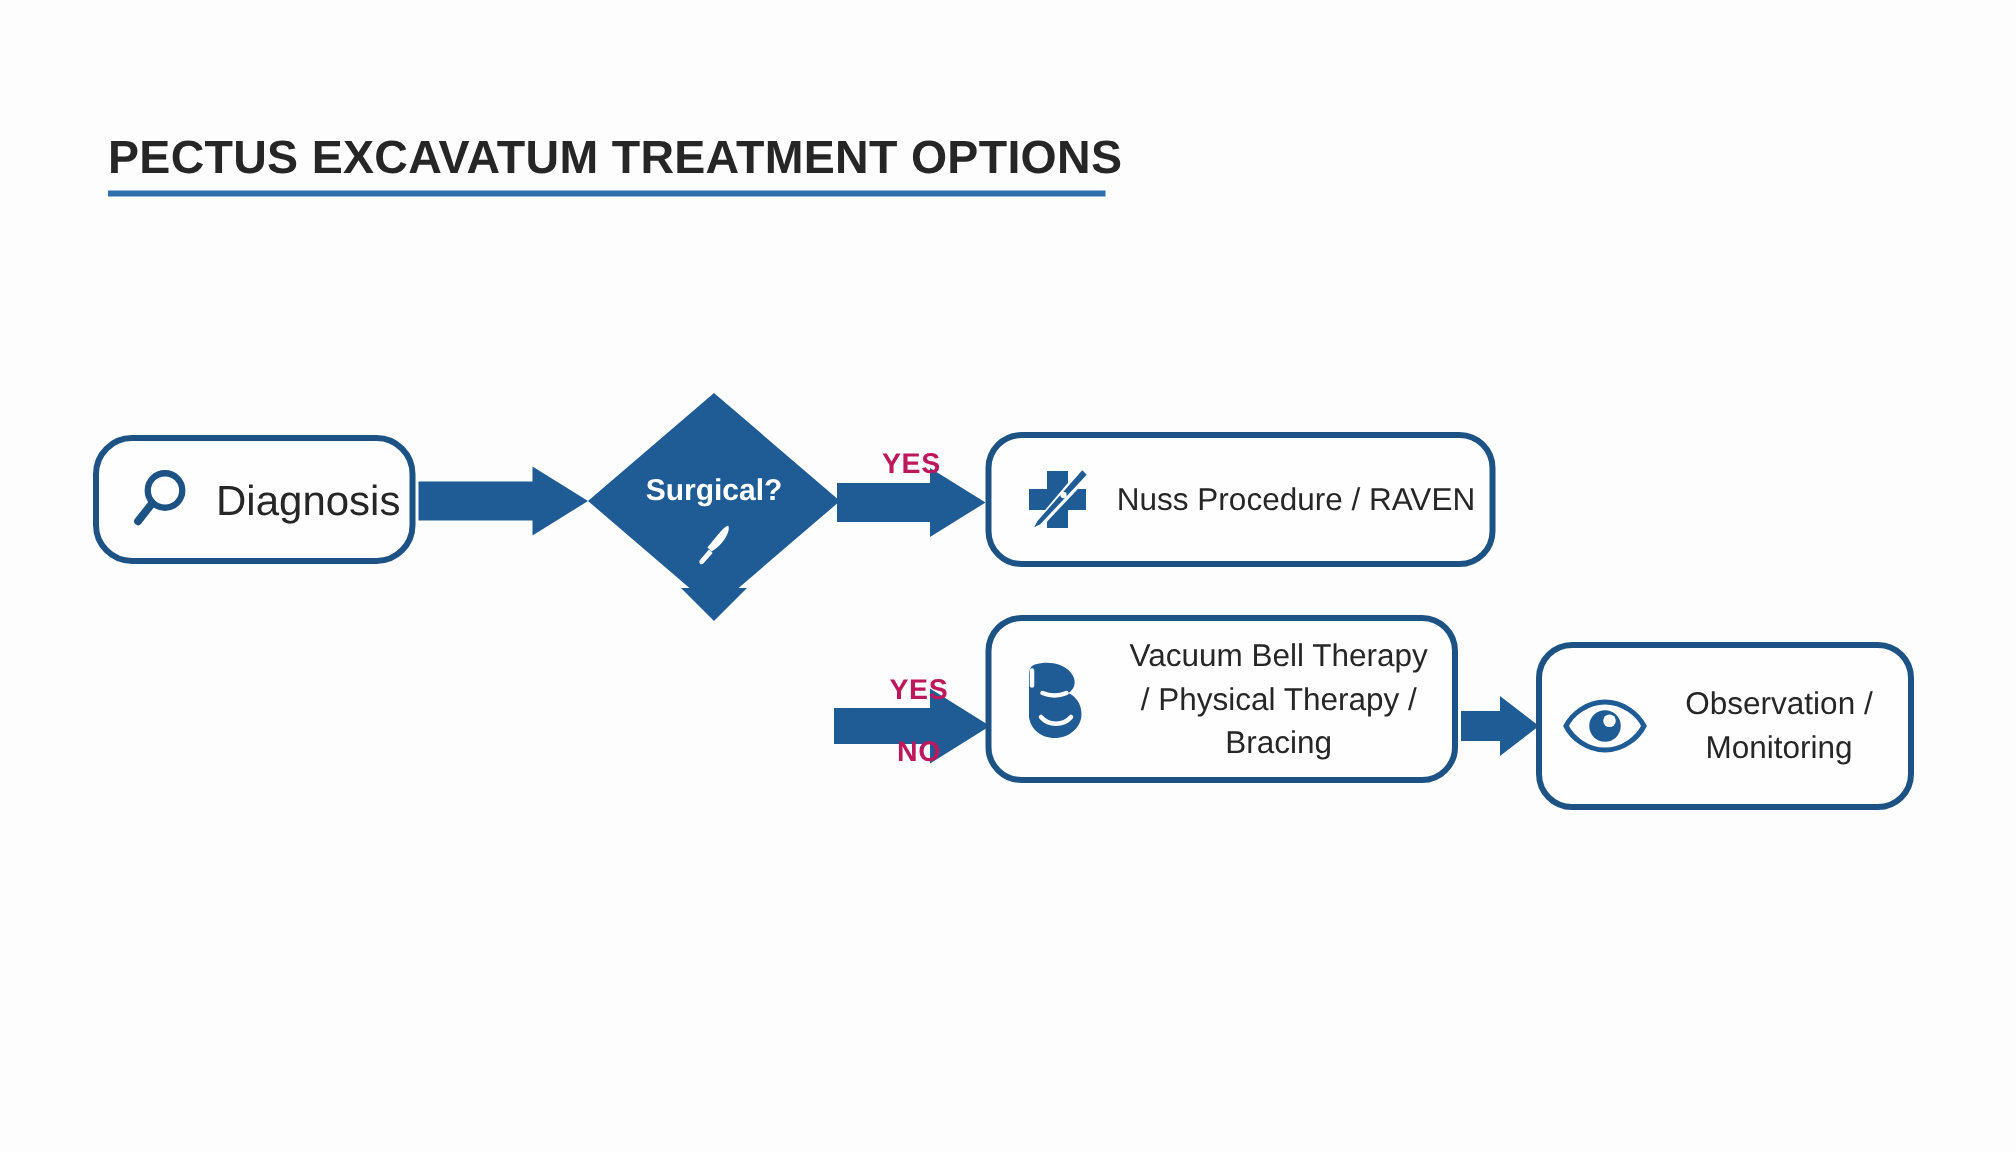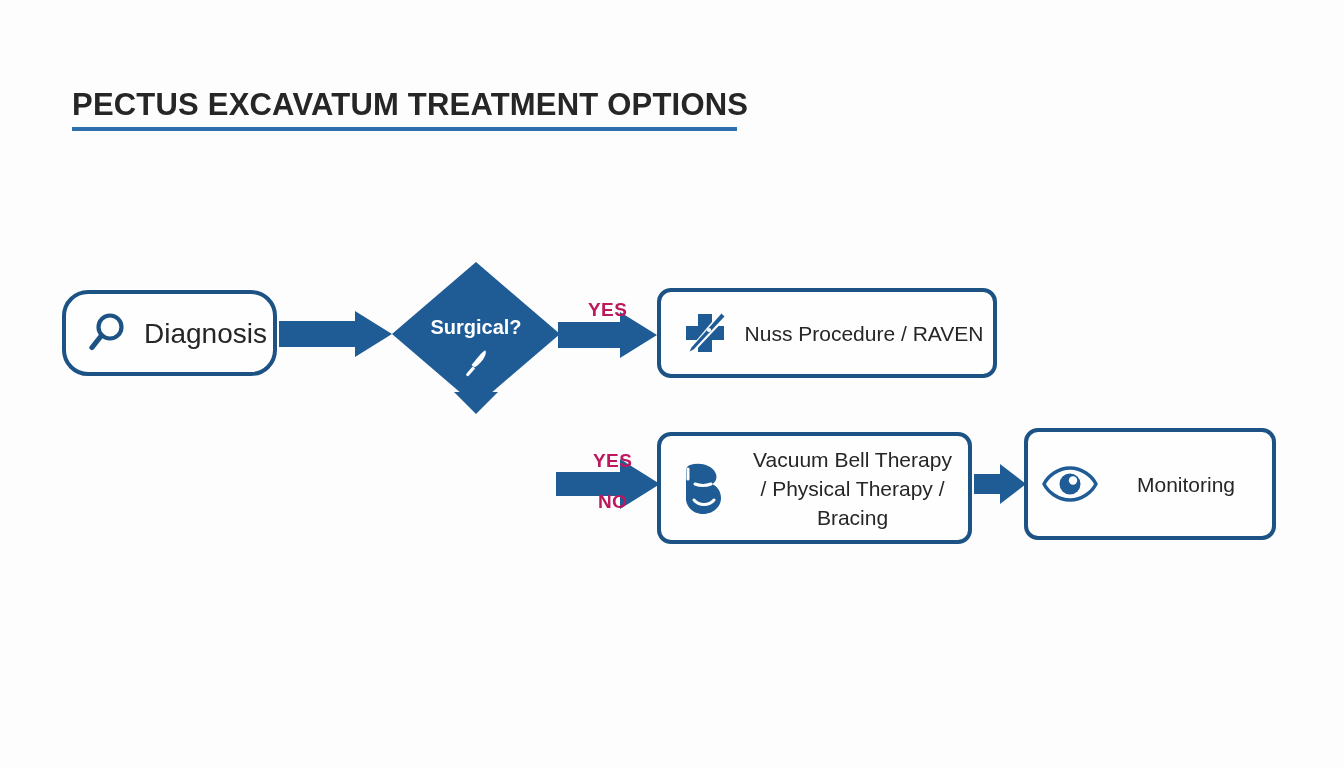--- a/index.html
+++ b/index.html
@@ -45,21 +45,21 @@
     height: 4px;
     background: #2f6fad;
   }
 
   
   .node-box {
     position: absolute;
     box-sizing: border-box;
     background: #fefefe;
     border: 4px solid #1d5285;
-    border-radius: 14px;
+    border-radius: 24px;
     display: flex;
     align-items: center;
     justify-content: flex-start;
   }
   .node-icon {
     flex: 0 0 auto;
     display: flex;
     align-items: center;
     justify-content: center;
   }
@@ -89,21 +89,21 @@
     left: 657px;
     top: 288px;
     width: 340px;
     height: 90px;
   }
   #node-nuss .node-icon { width: 72px; margin-left: 8px; }
 
   
   #node-vacuum {
     left: 657px;
-    top: 432px;
+    top: 410px;
     width: 315px;
     height: 112px;
   }
   #node-vacuum .node-icon { width: 74px; margin-left: 8px; }
 
   
   #node-observation {
     left: 1024px;
     top: 428px;
     width: 252px;
@@ -270,17 +270,18 @@
   <div class="node-box" id="node-observation">
     <div class="node-icon">
       <svg width="58" height="40" viewBox="0 0 58 40">
         <path d="M29 4 C41 4 51 12 55 20 C51 28 41 36 29 36
                  C17 36 7 28 3 20 C7 12 17 4 29 4 Z" fill="none" stroke="#1f5c96" stroke-width="3.4"></path>
         <circle cx="29" cy="20" r="10.5" fill="#1f5c96"></circle>
         <circle cx="32" cy="16.5" r="4.2" fill="#fefefe"></circle>
       </svg>
     </div>
     <div class="node-label">
+      <div>Observation /</div>
       <div>Monitoring</div>
     </div>
   </div>
 
 </div>
 
 </body></html>

